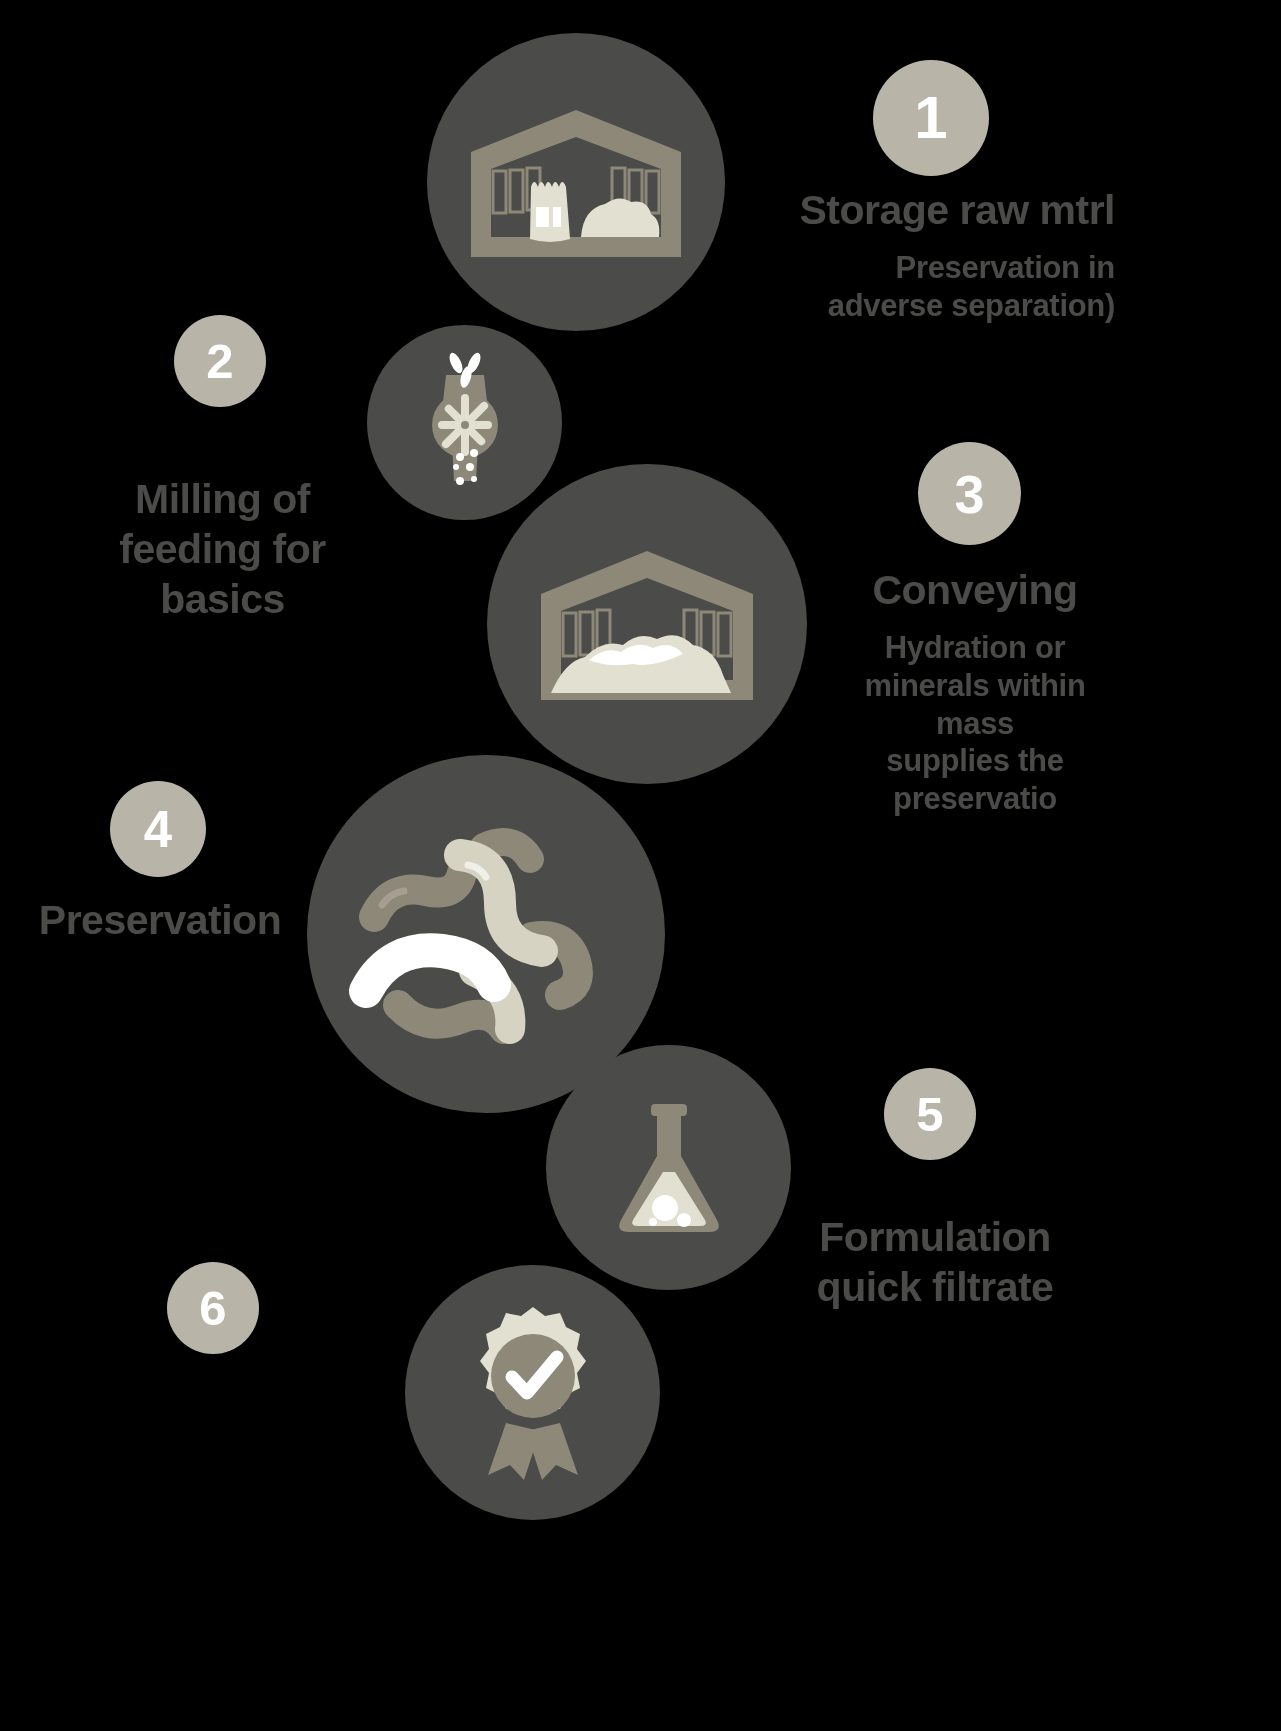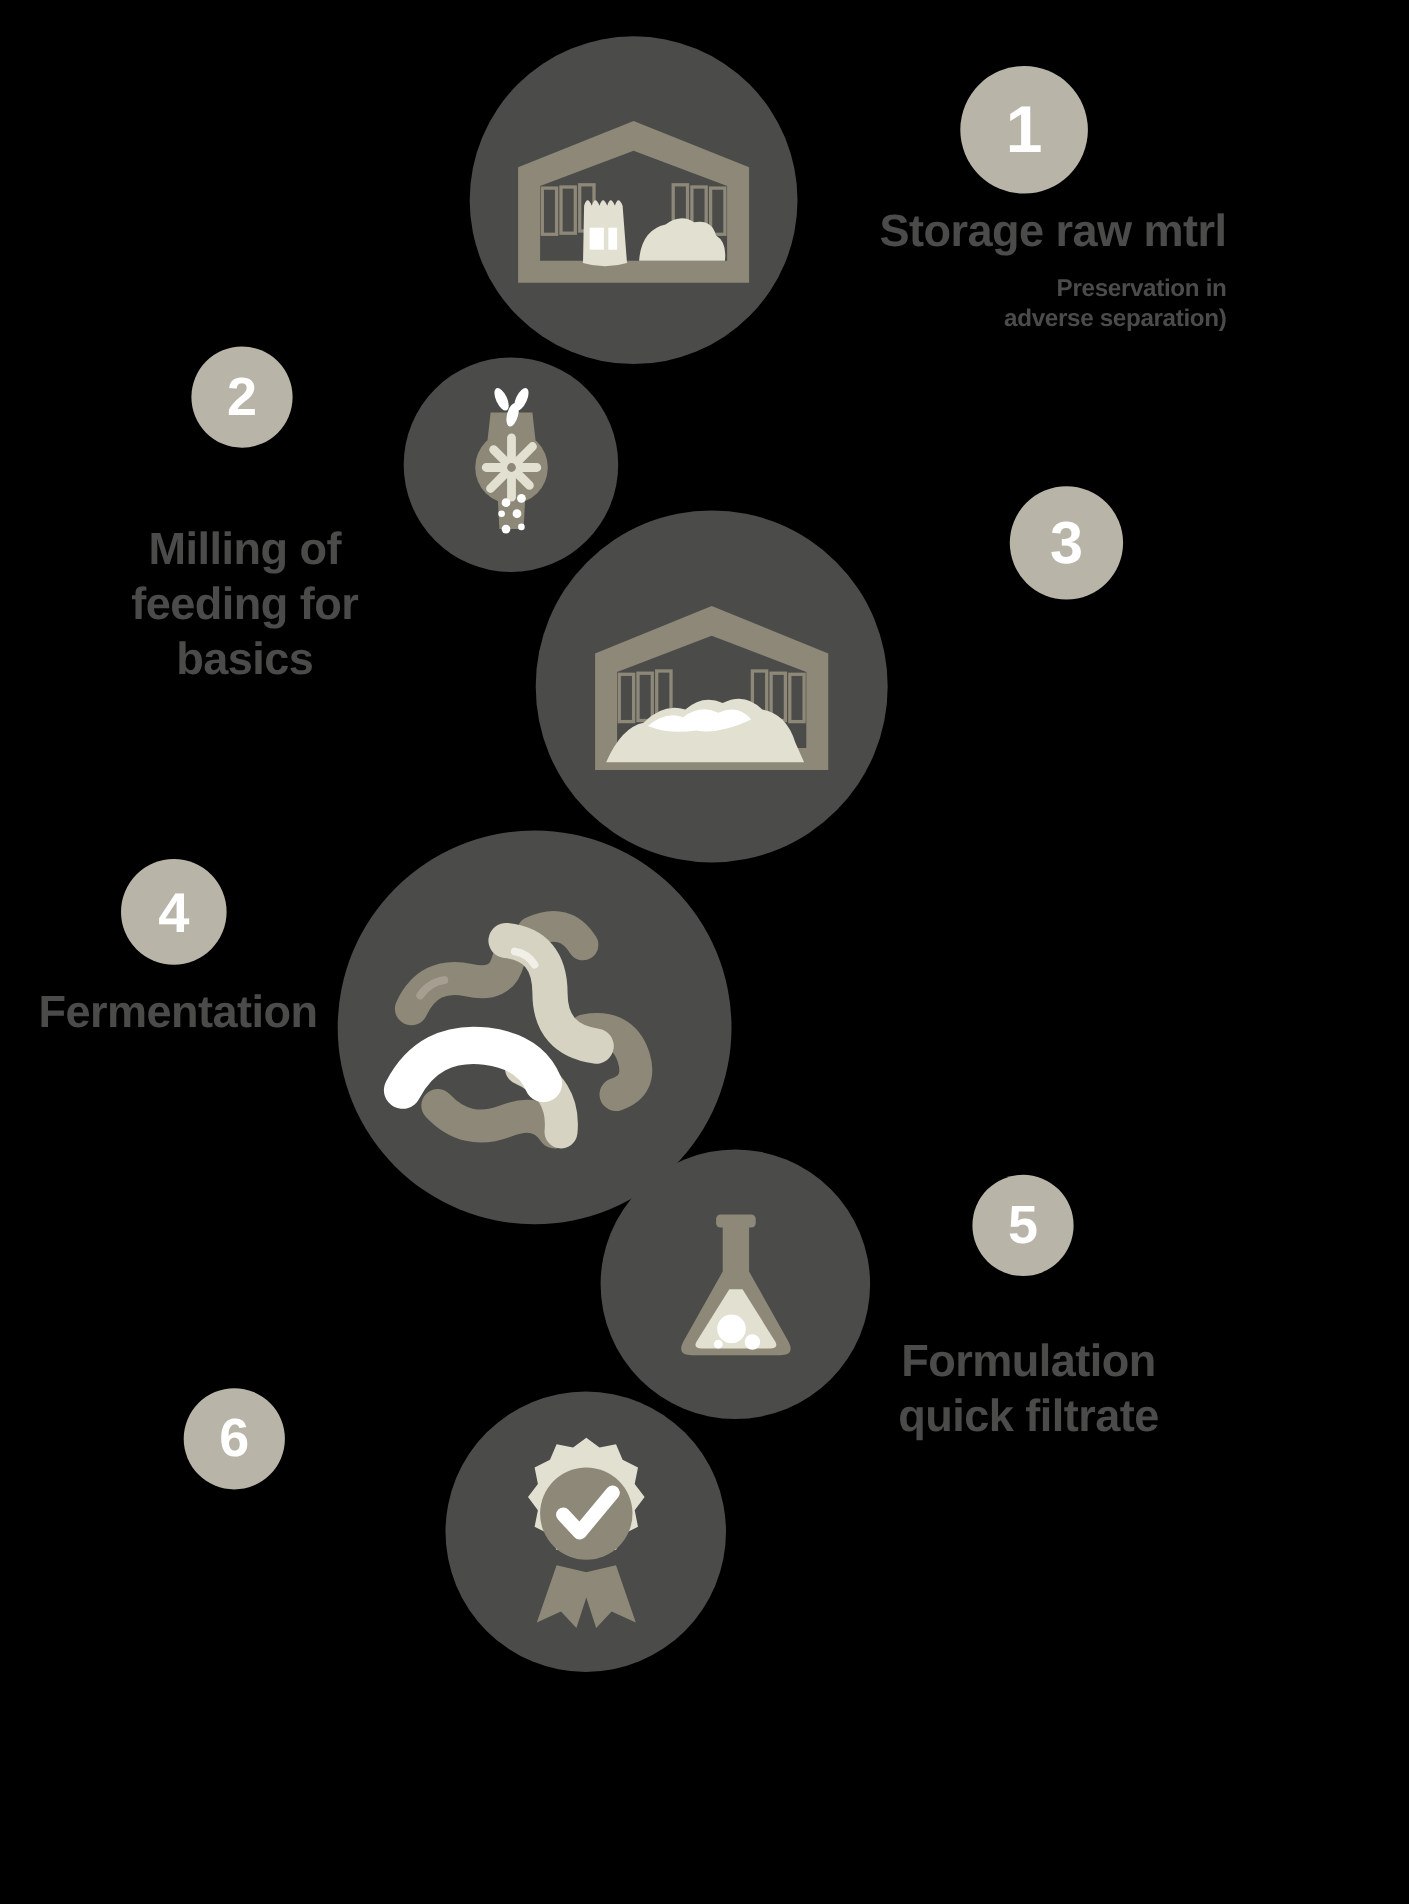--- a/index.html
+++ b/index.html
@@ -50,21 +50,21 @@
     color: #4b4b49;
     font-weight: bold;
     line-height: 1.22;
     white-space: pre-line;
   }
   .t-title {
     font-size: 41px;
     letter-spacing: -0.5px;
   }
   .t-body {
-    font-size: 22px;
+    font-size: 31px;
     font-weight: bold;
     margin-top: 14px;
     letter-spacing: -0.3px;
   }
   .align-right  { text-align: right; }
   .align-center { text-align: center; }
 
   svg { display: block; overflow: visible; }
 </style>
 </head>
@@ -149,20 +149,27 @@
       <rect x="143" y="62" width="13" height="43" fill="#4b4b49" stroke="#8d8878" stroke-width="3"></rect>
       <rect x="160" y="64" width="13" height="43" fill="#4b4b49" stroke="#8d8878" stroke-width="3"></rect>
       <rect x="177" y="65" width="13" height="43" fill="#4b4b49" stroke="#8d8878" stroke-width="3"></rect>
       <path d="M10 145 q14 -32 34 -36 q18 -18 38 -12 q16 -14 34 -6 q20 -10 36 6 q22 4 30 30 l8 18 Z" fill="#e2e0d1"></path>
       <path d="M48 112 q16 -14 32 -8 q16 -12 32 -4 q18 -8 30 6 q-30 14 -50 10 q-24 4 -44 -4 Z" fill="#ffffff"></path>
     </svg>
   </div>
   <div class="num-badge" style="left:918px; top:442px; width:103px; height:103px; font-size:54px;">
     <span>3</span>
   </div>
+  <div class="text-block align-center" style="left:825px; top:565px; width:300px;">
+    <div class="t-title">Conveying</div>
+    <div class="t-body">Hydration or
+minerals within mass
+supplies the
+preservatio</div>
+  </div>
 
   <div class="icon-circle" style="left:307px; top:755px; width:358px; height:358px;">
     <svg width="260" height="230" viewBox="0 0 260 230">
 
       <g fill="#8d8878">
         <path d="M18 98 q16 -34 52 -26 q30 7 36 -18" stroke="#8d8878" stroke-width="30" stroke-linecap="round" fill="none"></path>
         <path d="M176 118 q34 -6 44 24 q8 26 -16 34" stroke="#8d8878" stroke-width="30" stroke-linecap="round" fill="none"></path>
         <path d="M42 186 q26 28 62 14 q30 -12 44 10" stroke="#8d8878" stroke-width="30" stroke-linecap="round" fill="none"></path>
         <path d="M128 28 q30 -14 46 12" stroke="#8d8878" stroke-width="28" stroke-linecap="round" fill="none"></path>
       </g>
@@ -176,21 +183,21 @@
 
       <path d="M112 46 q12 2 18 12" stroke="#f4f3ec" stroke-width="7" stroke-linecap="round" fill="none" opacity="0.9"></path>
       <path d="M26 164 q14 -22 44 -26" stroke="#ffffff" stroke-width="8" stroke-linecap="round" fill="none" opacity="0.9"></path>
       <path d="M26 86 q8 -12 22 -14" stroke="#a8a293" stroke-width="7" stroke-linecap="round" fill="none" opacity="0.9"></path>
     </svg>
   </div>
   <div class="num-badge" style="left:110px; top:781px; width:96px; height:96px; font-size:51px;">
     <span>4</span>
   </div>
   <div class="text-block align-center" style="left:35px; top:895px; width:250px;">
-    <div class="t-title">Fermentation</div>
+    <div class="t-title">Preservation</div>
   </div>
 
   <div class="icon-circle" style="left:546px; top:1045px; width:245px; height:245px;">
     <svg width="120" height="140" viewBox="0 0 120 140">
       <rect x="42" y="6" width="36" height="12" rx="4" fill="#8d8878"></rect>
       <path d="M48 16 L72 16 L72 58 L108 122 q6 12 -8 12 L20 134 q-14 0 -8 -12 L48 58 Z" fill="#8d8878"></path>
       <path d="M54 74 L66 74 L96 122 q3 6 -5 6 L29 128 q-8 0 -5 -6 Z" fill="#e2e0d1"></path>
       <circle cx="56" cy="110" r="13" fill="#ffffff"></circle>
       <circle cx="75" cy="122" r="7" fill="#ffffff"></circle>
       <circle cx="44" cy="124" r="4" fill="#ffffff"></circle>

